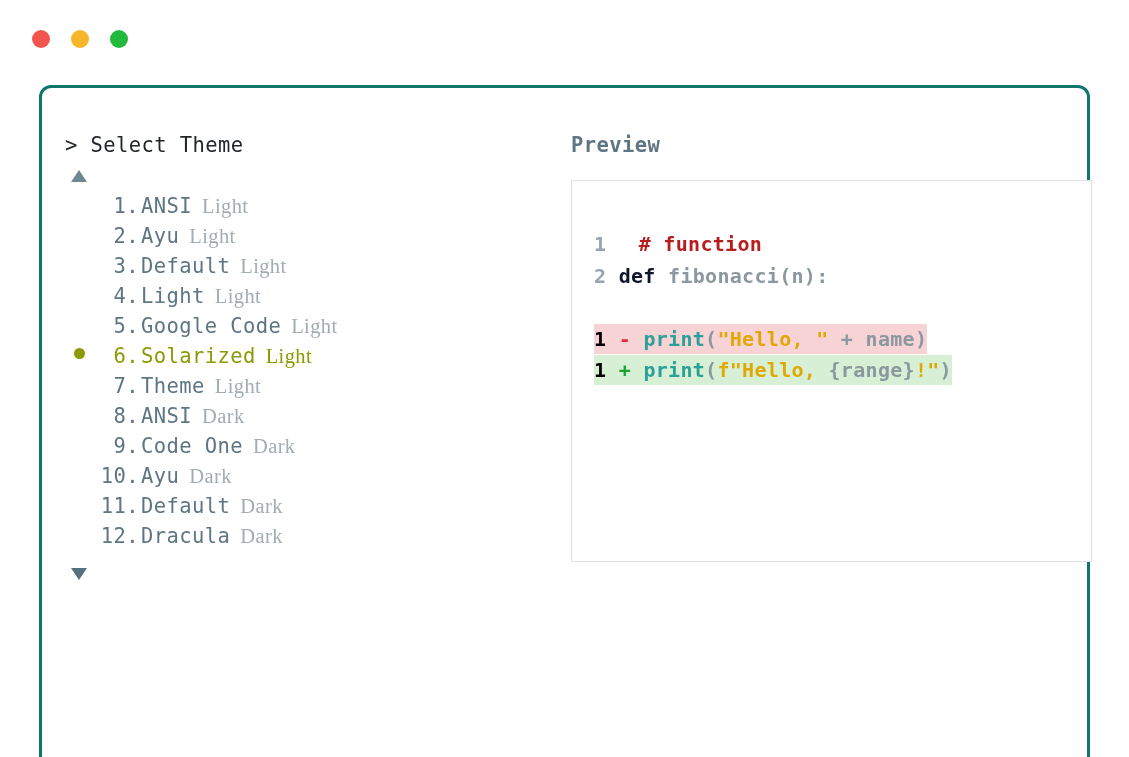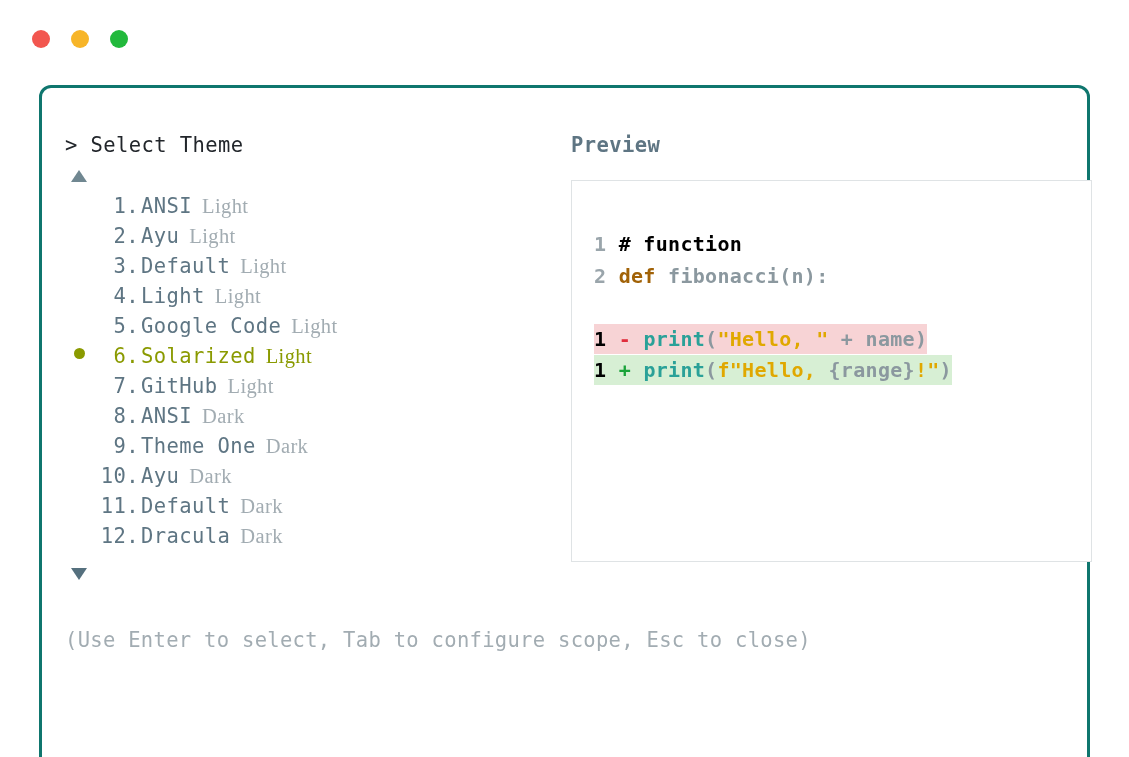--- a/index.html
+++ b/index.html
@@ -173,22 +173,22 @@
   }
   .diff-line .hl {
     padding: 3px 0;
   }
   .diff-del .hl { background: #f7d3d5; }
   .diff-add .hl { background: #d7efd4; }
   .mark-del { color: #e02e3d; }
   .mark-add { color: #1aa33a; }
 
   
-  .tok-comment  { color: #000000; }
-  .tok-keyword  { color: #a16207; }
+  .tok-comment  { color: #b91c1c; margin-left: 20px; }
+  .tok-keyword  { color: #0f172a; }
   .tok-func     { color: #2aa198; }
   .tok-builtin  { color: #2aa198; }
   .tok-number   { color: #8a9a00; }
   .tok-string   { color: #e0a800; }
   .tok-plain    { color: #8b989f; text-align: center; }
   .tok-punct    { color: #8b989f; }
 
   
   .footer-hint {
     position: absolute;
@@ -215,23 +215,23 @@
     <div class="left-col">
       <div class="prompt-line">&gt; Select Theme</div>
       <div class="scroll-arrow arrow-up"></div>
       <div class="theme-list">
           <div class="theme-row"><div class="bullet-cell"></div><div class="num-cell">1.</div><div class="name-cell">ANSI</div><div class="variant-cell">Light</div></div>
           <div class="theme-row"><div class="bullet-cell"></div><div class="num-cell">2.</div><div class="name-cell">Ayu</div><div class="variant-cell">Light</div></div>
           <div class="theme-row"><div class="bullet-cell"></div><div class="num-cell">3.</div><div class="name-cell">Default</div><div class="variant-cell">Light</div></div>
           <div class="theme-row"><div class="bullet-cell"></div><div class="num-cell">4.</div><div class="name-cell">Light</div><div class="variant-cell">Light</div></div>
           <div class="theme-row"><div class="bullet-cell"></div><div class="num-cell">5.</div><div class="name-cell">Google Code</div><div class="variant-cell">Light</div></div>
           <div class="theme-row selected"><div class="bullet-cell"><div class="bullet" style="background: rgb(138, 154, 0);"></div></div><div class="num-cell">6.</div><div class="name-cell">Solarized</div><div class="variant-cell">Light</div></div>
-          <div class="theme-row"><div class="bullet-cell"></div><div class="num-cell">7.</div><div class="name-cell">GitHub</div><div class="variant-cell">Light</div></div>
+          <div class="theme-row"><div class="bullet-cell"></div><div class="num-cell">7.</div><div class="name-cell">Theme</div><div class="variant-cell">Light</div></div>
           <div class="theme-row"><div class="bullet-cell"></div><div class="num-cell">8.</div><div class="name-cell">ANSI</div><div class="variant-cell">Dark</div></div>
-          <div class="theme-row"><div class="bullet-cell"></div><div class="num-cell">9.</div><div class="name-cell">Theme One</div><div class="variant-cell">Dark</div></div>
+          <div class="theme-row"><div class="bullet-cell"></div><div class="num-cell">9.</div><div class="name-cell">Code One</div><div class="variant-cell">Dark</div></div>
           <div class="theme-row"><div class="bullet-cell"></div><div class="num-cell">10.</div><div class="name-cell">Ayu</div><div class="variant-cell">Dark</div></div>
           <div class="theme-row"><div class="bullet-cell"></div><div class="num-cell">11.</div><div class="name-cell">Default</div><div class="variant-cell">Dark</div></div>
           <div class="theme-row"><div class="bullet-cell"></div><div class="num-cell">12.</div><div class="name-cell">Dracula</div><div class="variant-cell">Dark</div></div>
         </div>
       <div class="scroll-arrow arrow-down" style="margin-top:14px;"></div>
     </div>
 
     <div class="right-col">
       <div class="preview-label">Preview</div>
       <div class="preview-box">
@@ -240,16 +240,15 @@
             <div class="code-line"><span class="ln">2</span> <span class="tok-keyword">def </span><span class="tok-plain">fibonacci</span><span class="tok-punct">(n):</span></div>
           </div>
         <div class="spacer-line"></div>
         <div>
             <div class="diff-line diff-del"><span class="hl" style="background: rgb(247, 211, 213);"><span class="ln">1</span> <span class="mark-del">-</span> <span class="tok-func">print</span><span class="tok-punct">(</span><span class="tok-string">"Hello, "</span><span class="tok-plain"> + name)</span></span></div>
             <div class="diff-line diff-add"><span class="hl" style="background: rgb(215, 239, 212);"><span class="ln">1</span> <span class="mark-add">+</span> <span class="tok-func">print</span><span class="tok-punct">(</span><span class="tok-string">f"Hello, </span><span class="tok-plain">{range}</span><span class="tok-string">!"</span><span class="tok-punct">)</span></span></div>
           </div>
       </div>
     </div>
 
-    <div class="footer-hint">(Use Enter to select, Tab to configure scope, Esc to close)</div>
 
   </div>
 </div>
 
 </body></html>

